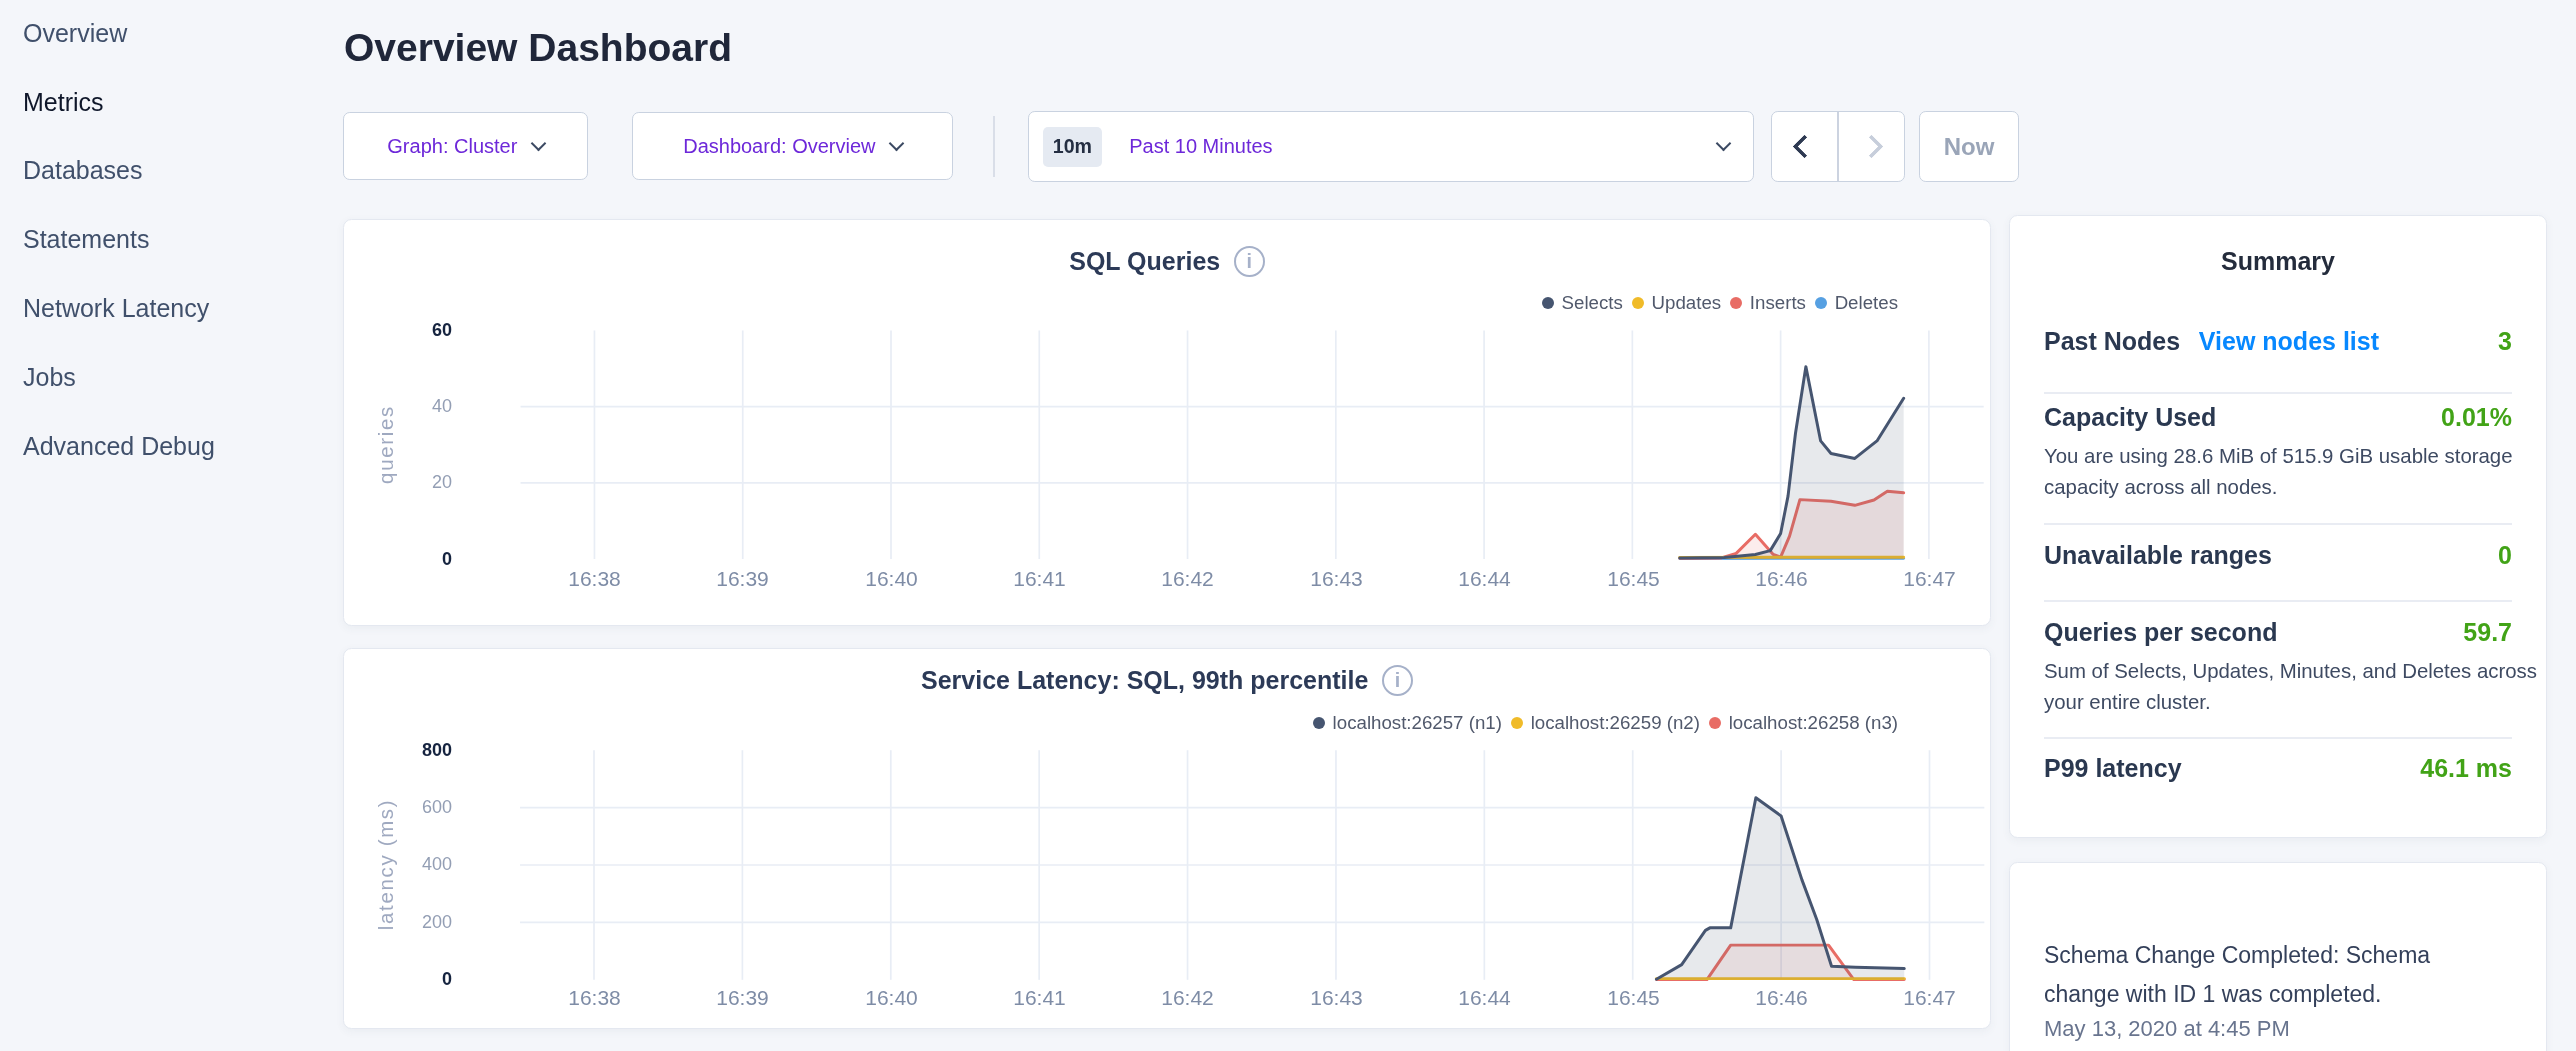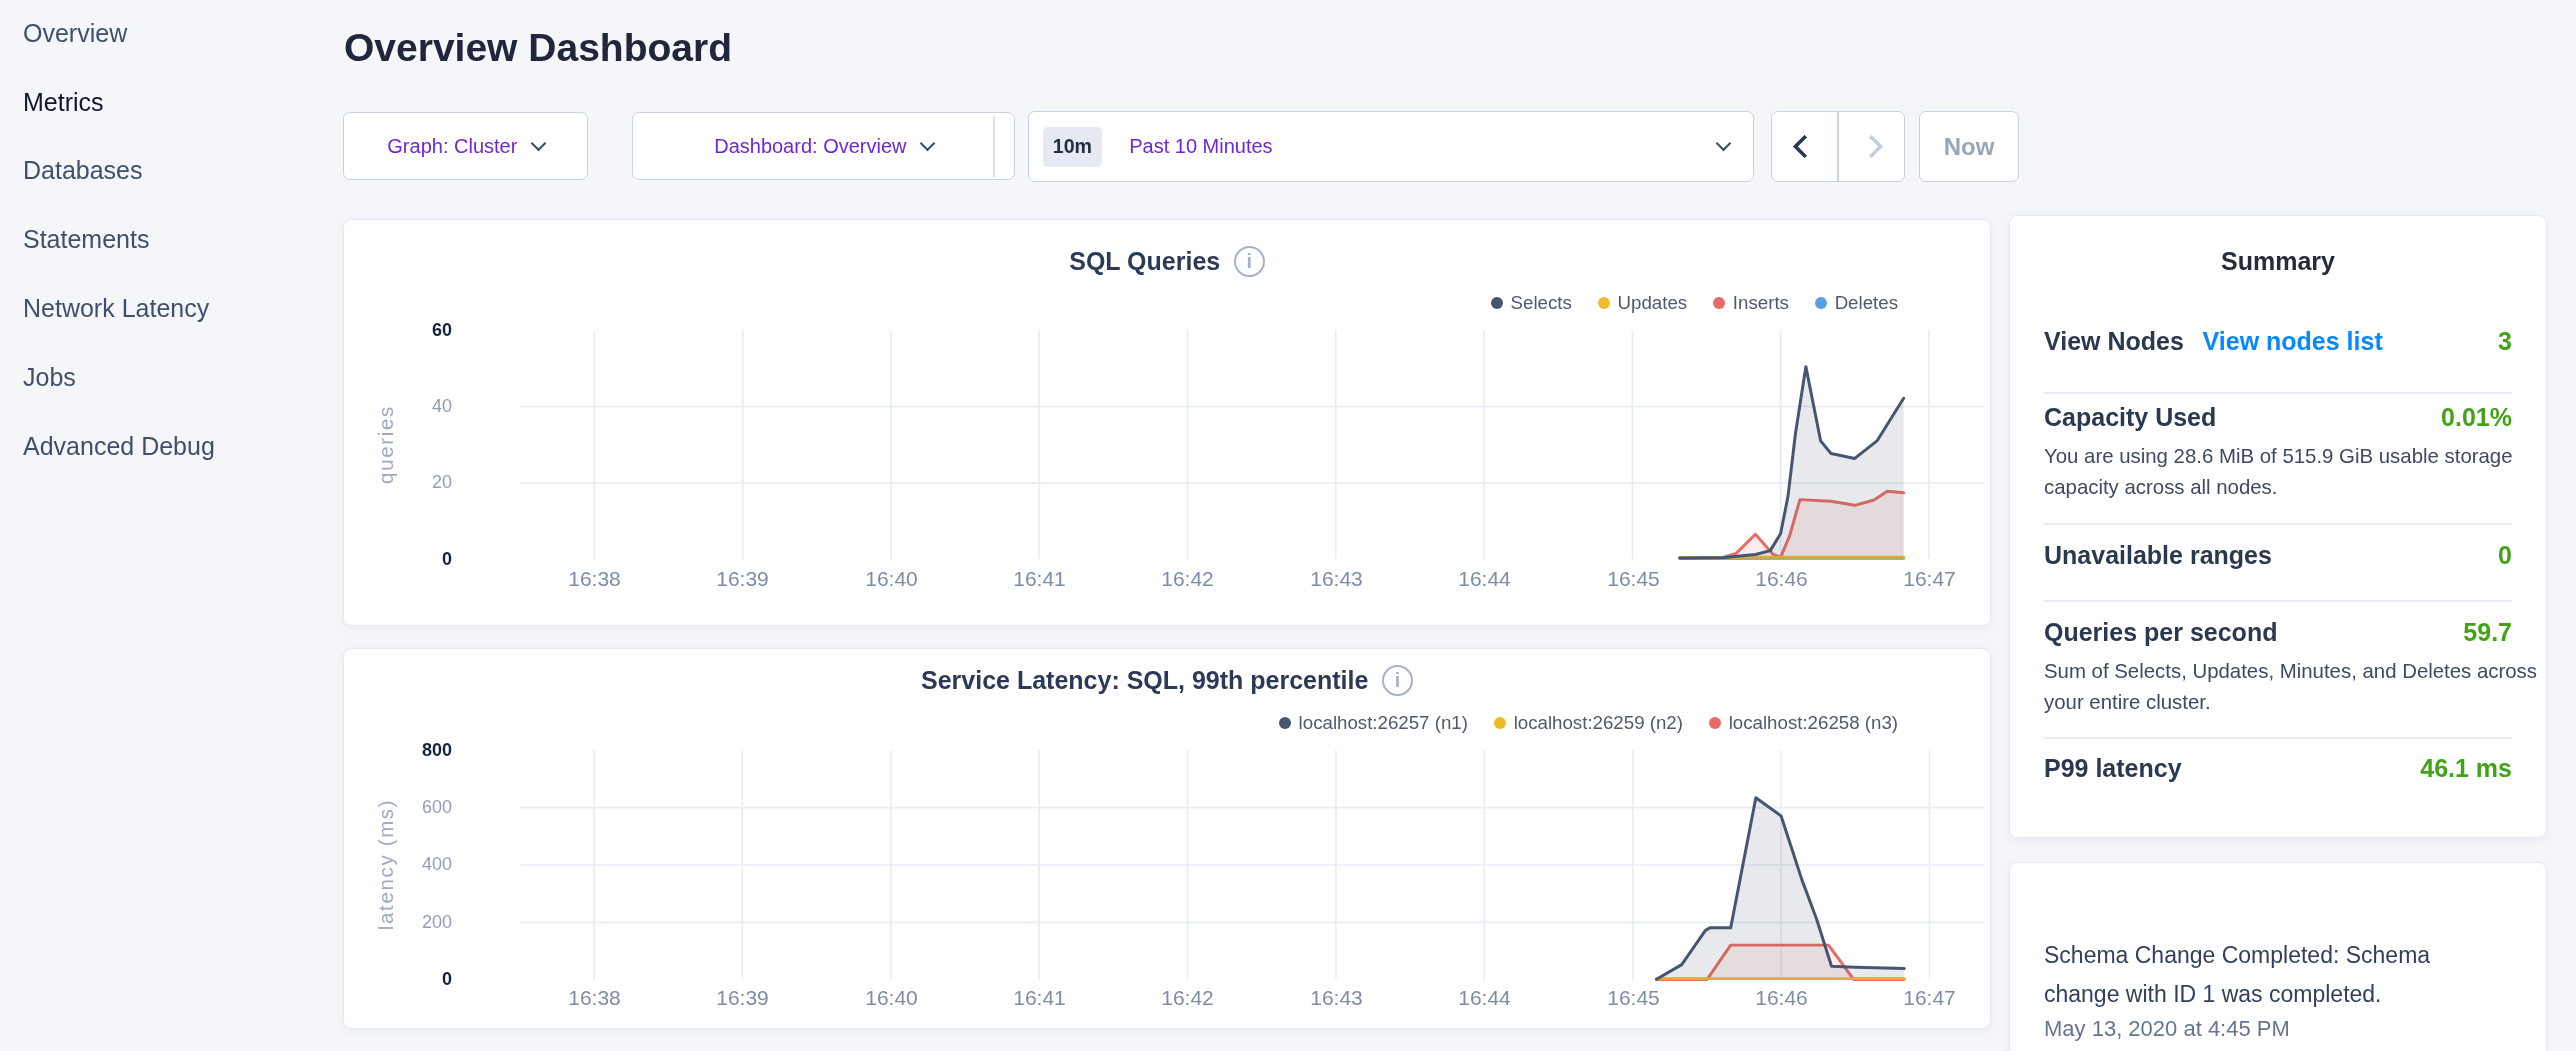--- a/index.html
+++ b/index.html
@@ -23,21 +23,21 @@
   .arrow-right { width:17px; height:17px; border-right:4.3px solid #c7cedb; border-top:4.3px solid #c7cedb; transform:rotate(45deg); border-radius:1.7px;}
   .now-label { font-size:24px; font-weight:700; color:#9aa5b8; }
 
   
   .card { position:absolute; background:#fff; border:1.7px solid #e4e8f0; border-radius:8.5px; box-shadow:0 2.6px 8.5px rgba(60,75,100,0.05); }
 
   .chart-title-row { position:absolute; left:0; right:0; display:flex; align-items:center; justify-content:center; gap:13.6px; }
   .chart-title { font-size:25px; font-weight:700; color:#2c3a57; }
   .info-icon { width:31px; height:31px; border:2.6px solid #a6b1c9; border-radius:50%; color:#a6b1c9; font-size:19.6px; font-weight:600; display:flex; align-items:center; justify-content:center; }
 
-  .legend { position:absolute; display:flex; align-items:center; gap:26px; }
+  .legend { position:absolute; display:flex; align-items:center; gap:9px; }
   .legend-item { display:flex; align-items:center; gap:7.7px; font-size:18.7px; color:#51596c; }
   .legend-dot { width:12px; height:12px; border-radius:50%; }
 
   .ylab { position:absolute; width:77px; text-align:right; font-size:18px; color:#939eb4; line-height:27px; }
   .ylab.strong { color:#15233f; font-weight:700; }
   .xlab { position:absolute; width:111px; text-align:center; font-size:21px; color:#7e8ca6; line-height:29px; }
   .unit-label { position:absolute; font-size:20.4px; color:#9fa9c0; letter-spacing:1.7px; transform:rotate(-90deg); transform-origin:center; white-space:nowrap; }
 
   .chart-svg { position:absolute; left:0; top:0; }
 
@@ -66,21 +66,21 @@
     <div class="sidebar-item" style="top: 432px;">Advanced Debug</div>
   </nav>
 
 <h1 class="page-title">Overview Dashboard</h1>
 
 <div class="ctl-box" style="left:343px; top:112px; width:245px; height:68px; gap:15.3px;">
   <span class="ctl-label">Graph: Cluster</span>
   <span class="chev"></span>
 </div>
 
-<div class="ctl-box" style="left:632px; top:112px; width:383px; height:68px; gap:15.3px;">
+<div class="ctl-box" style="left:632px; top:112px; width:321px; height:68px; gap:15.3px;">
   <span class="ctl-label">Dashboard: Overview</span>
   <span class="chev"></span>
 </div>
 
 <div class="vdivider" style="left:993px; top:116px; height:61px;"></div>
 
 <div class="ctl-box" style="left:1028px; top:111px; width:726px; height:71px; justify-content:flex-start; padding:0 24px 0 13.6px;">
   <span class="badge-10m">10m</span>
   <span class="ctl-label" style="margin-left:27px;">Past 10 Minutes</span>
   <span class="chev" style="margin-left:auto;"></span>
@@ -213,21 +213,21 @@
     <div class="xlab" style="left: 1234px; top: 334px;">16:45</div>
     <div class="xlab" style="left: 1382px; top: 334px;">16:46</div>
     <div class="xlab" style="left: 1530px; top: 334px;">16:47</div>
     <div class="unit-label" style="left: -64px; top: 204px; width: 213px; text-align: center;">latency (ms)</div>
   </div>
 
 <div class="card" style="left:2009px; top:215px; width:538px; height:623px;">
   <div class="card-head" style="top:31px;">Summary</div>
 
   <div class="srow" style="top:111px;">
-    <span class="slabel">View Nodes</span><span class="slink">View nodes list</span>
+    <span class="slabel">Past Nodes</span><span class="slink">View nodes list</span>
     <span class="svalue">3</span>
   </div>
   <div class="sdivider" style="top:176px;"></div>
 
   <div class="srow" style="top:187px;">
     <span class="slabel">Capacity Used</span>
     <span class="svalue">0.01%</span>
   </div>
   <div class="sdesc" style="top:225px;">You are using 28.6 MiB of 515.9 GiB usable storage capacity across all nodes.</div>
   <div class="sdivider" style="top:307px;"></div>

